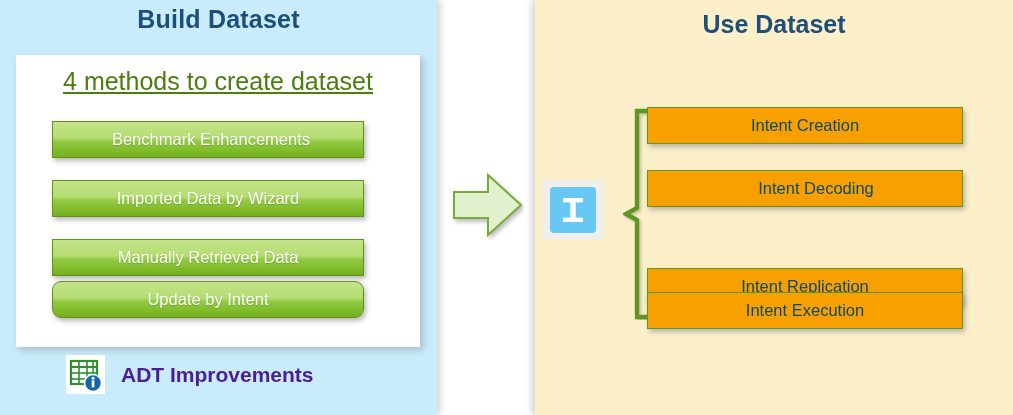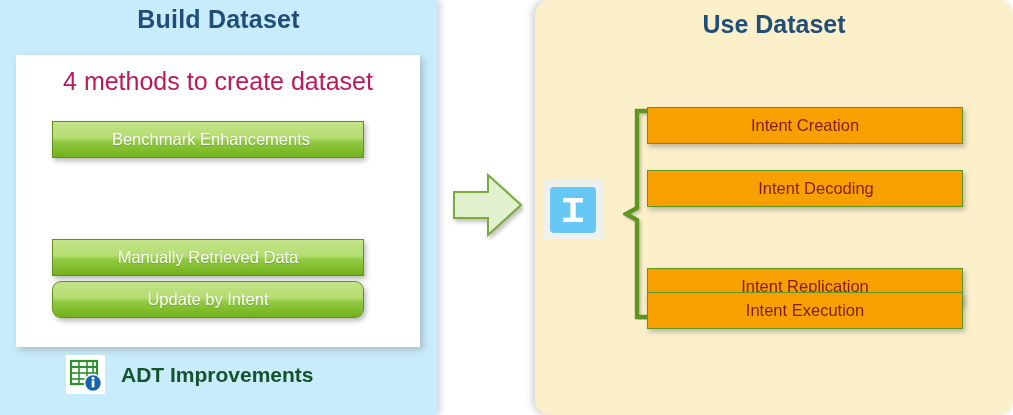--- a/index.html
+++ b/index.html
@@ -49,21 +49,22 @@
     background: #ffffff;
     box-shadow: 3px 3px 7px rgba(120,120,120,0.40);
   }
   .card-heading {
     position: absolute;
     left: 0;
     top: 12px;
     width: 404px;
     text-align: center;
     font-size: 25px;
-    color: #be185d;
+    color: #4d7c0f;
+    text-decoration: underline;
   }
 
   .green-btn {
     position: absolute;
     left: 36px;
     width: 312px;
     height: 37px;
     border: 1px solid #64901f;
     box-sizing: border-box;
     background: linear-gradient(to bottom, #c3e389 0%, #b5dd72 45%, #93cb45 55%, #73b01b 100%);
@@ -92,21 +93,21 @@
     width: 39px;
     height: 39px;
     background: #ffffff;
     position: relative;
     display: block;
   }
   .adt-label {
     margin-left: 16px;
     font-size: 21px;
     font-weight: bold;
-    color: #14532d;
+    color: #4c1d95;
     white-space: nowrap;
   }
 
   
   .arrow-wrap {
     position: absolute;
     left: 452px;
     top: 170px;
     width: 72px;
     height: 70px;
@@ -114,21 +115,20 @@
 
   
   .panel-right {
     position: absolute;
     left: 535px;
     top: 0px;
     width: 478px;
     height: 415px;
     background: #fcf0ca;
     box-shadow: -3px 0 7px rgba(120,120,120,0.35);
-    border-radius: 15px;
   }
   .panel-right-title {
     position: absolute;
     left: 0;
     top: 10px;
     width: 478px;
     text-align: center;
     font-size: 25px;
     font-weight: bold;
     color: #1f4e79;
@@ -163,21 +163,21 @@
 
   .orange-btn {
     position: absolute;
     left: 112px;
     width: 316px;
     height: 37px;
     background: #f7a000;
     border: 1.6px solid #5f9624;
     box-sizing: border-box;
     box-shadow: 2px 3px 5px rgba(110,110,110,0.45);
-    color: #7f1d1d;
+    color: #0c4a6e;
     font-size: 16.5px;
     display: flex;
     align-items: center;
     justify-content: center;
   }
   .orange-btn.o0 { top: 107px; }
   .orange-btn.o1 { top: 170px; padding-left: 22px; }
   .orange-btn.o2 { top: 229px; margin-top: 39px; }
   .orange-btn.o3 { top: 292px; }
 </style>
@@ -189,20 +189,21 @@
   <div class="panel-left">
 
     <div class="panel-left-title">Build Dataset</div>
 
     <div class="white-card">
 
       <div class="card-heading">4 methods to create dataset</div>
 
       <div class="green-btn b0">Benchmark Enhancements</div>
 
+      <div class="green-btn b1">Imported Data by Wizard</div>
 
       <div class="green-btn b2">Manually Retrieved Data</div>
 
       <div class="green-btn b3">Update by Intent</div>
     </div>
 
     <div class="adt-row">
       <span class="adt-icon-box">
         <svg width="39" height="39" viewBox="0 0 39 39" aria-hidden="true">
           <rect x="0" y="0" width="39" height="39" fill="#ffffff"></rect>

